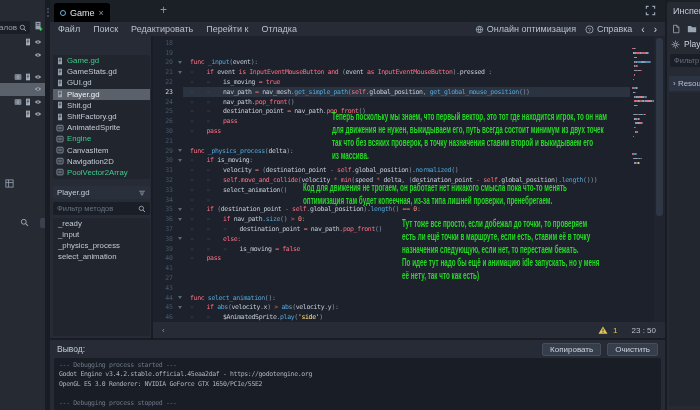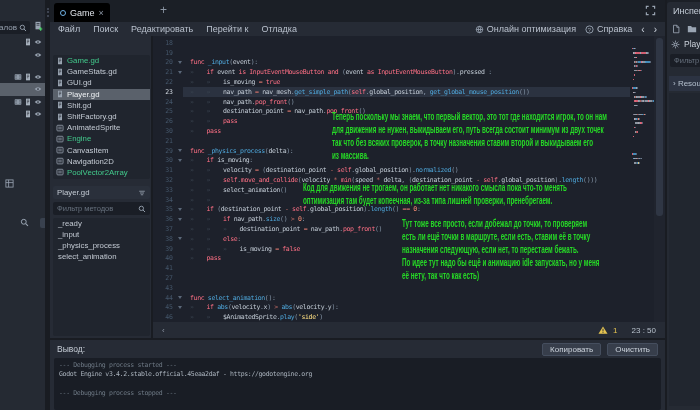--- a/index.html
+++ b/index.html
@@ -669,21 +669,21 @@
       </div>
     </div>
 
     <div id="output-panel">
       <div id="output-header">
         <span>Вывод:</span>
         <span class="spacer"></span>
         <button>Копировать</button>
         <button>Очистить</button>
       </div>
-      <div id="log"><div class="log-dim">--- Debugging process started ---</div><div class="">Godot Engine v3.4.2.stable.official.45eaa2daf - https://godotengine.org</div><div class=""> </div><div class="log-dim">--- Debugging process stopped ---</div></div>
+      <div id="log"><div class="log-dim">--- Debugging process started ---</div><div class="">Godot Engine v3.4.2.stable.official.45eaa2daf - https://godotengine.org</div><div class="">OpenGL ES 3.0 Renderer: NVIDIA GeForce GTX 1650/PCIe/SSE2</div><div class=""> </div><div class="log-dim">--- Debugging process stopped ---</div></div>
     </div>
   </div>
 
   <div id="right-sep"></div>
 
   <div id="inspector">
     <div id="insp-strip">
       <span id="insp-tab">Инспект</span>
     </div>
     <div id="insp-toolbar">

